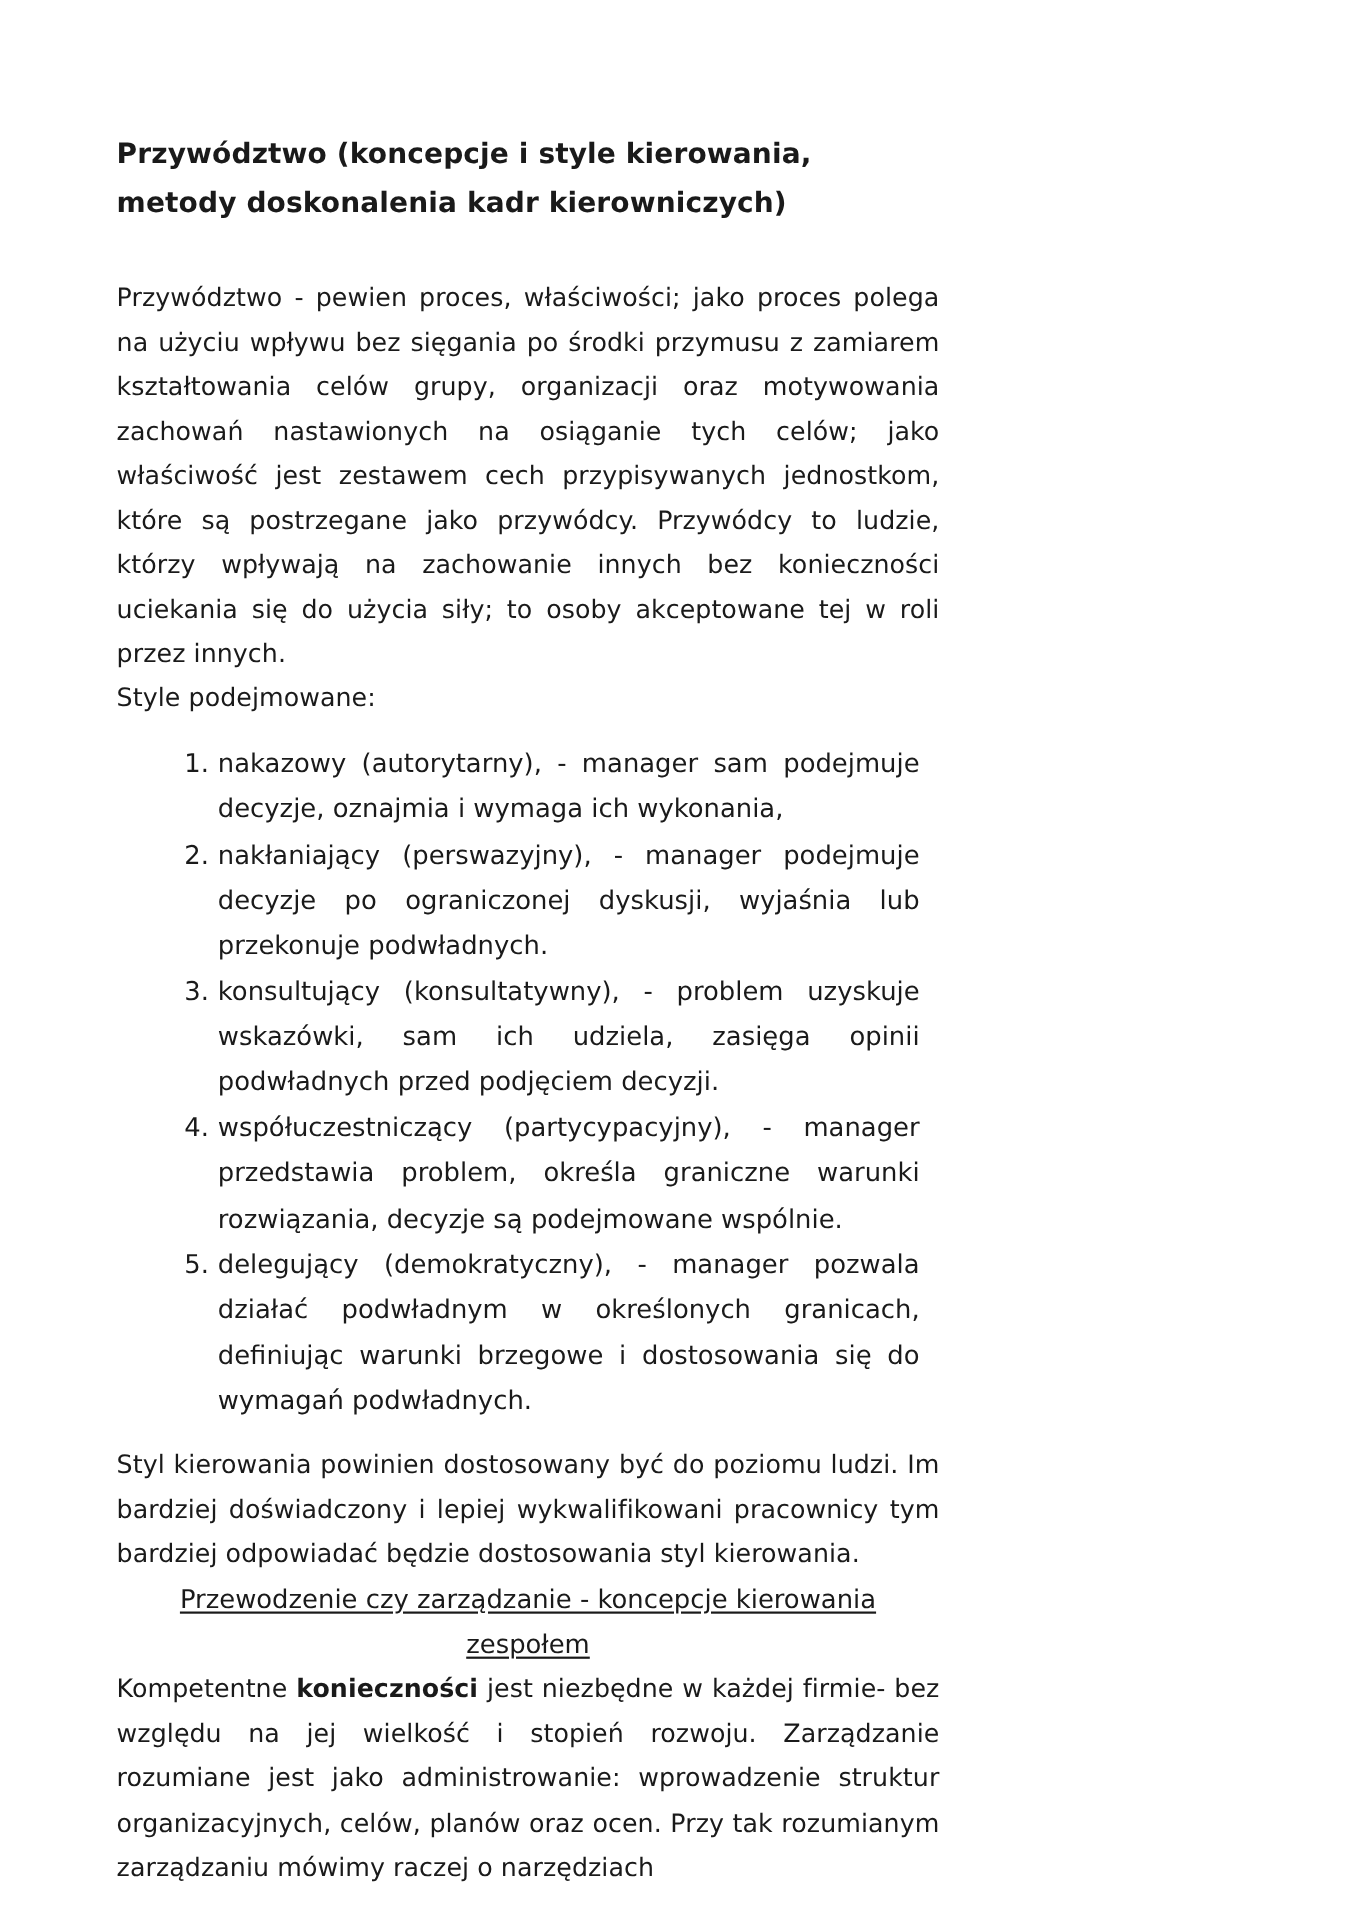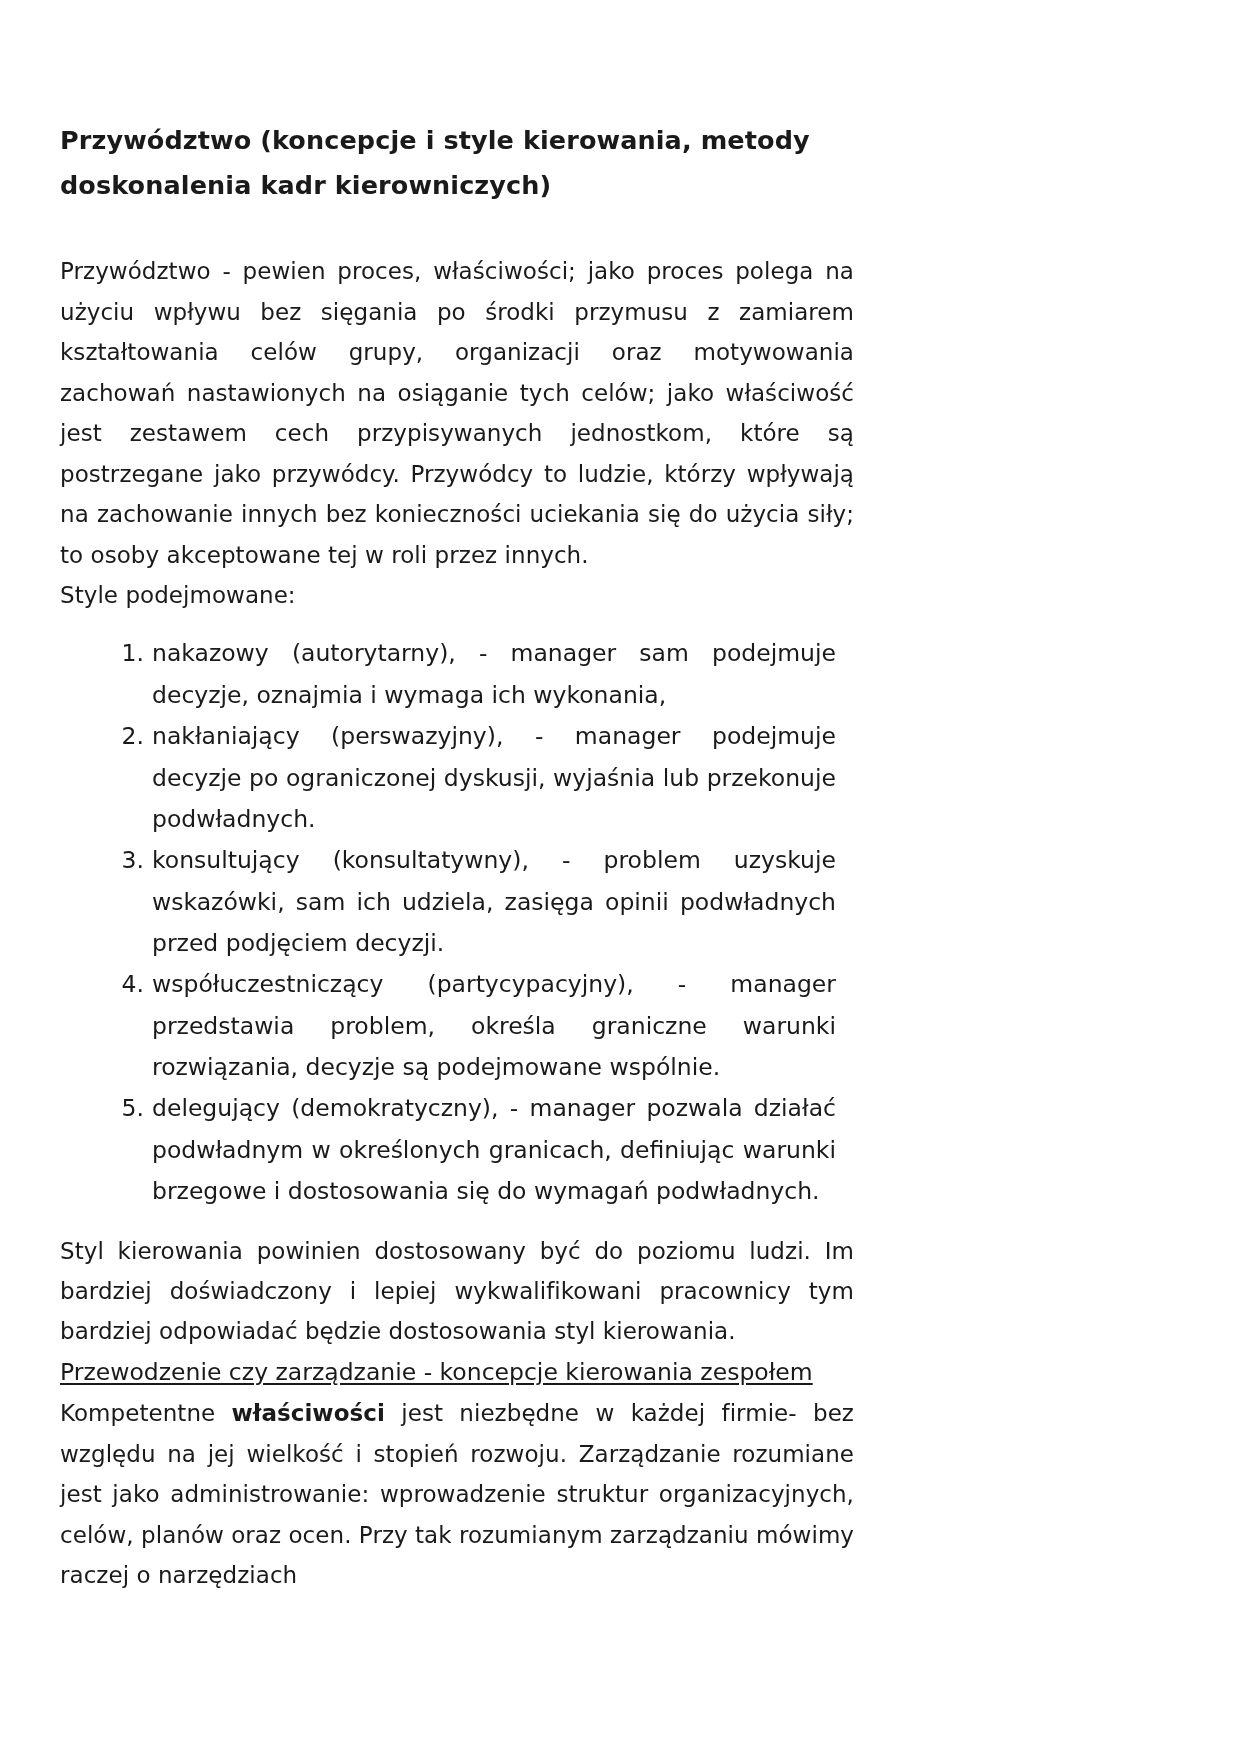--- a/index.html
+++ b/index.html
@@ -11,21 +11,21 @@
     width: 1240px;
     height: 1754px;
     font-family: "DejaVu Sans", sans-serif;
     color: #1a1a1a;
     -webkit-font-smoothing: antialiased;
   }
   .page {
     box-sizing: border-box;
     width: 982px;
     height: 1754px;
-    padding: 118px 128px 0 60px;
+    padding: 118px 128px 0 106px;
     position: relative;
   }
   .doc-title {
     font-size: 25.5px;
     font-weight: bold;
     line-height: 1.75;
     letter-spacing: 0.1px;
     margin: 0 0 44px 0;
     max-width: 860px;
   }
@@ -66,21 +66,21 @@
     line-height: 1.76;
   }
   .underlined {
     text-decoration: underline;
     text-underline-offset: 3px;
   }
   .heading-underline {
     font-size: 23.5px;
     line-height: 1.76;
     margin: 0;
-    text-align: left;
+    text-align: center;
   }
   b, .bold { font-weight: bold; }
 </style>
 </head>
 <body>
 
 <div class="page">
 
   <h1 class="doc-title">Przywództwo (koncepcje i style kierowania, metody doskonalenia kadr kierowniczych)</h1>
 
@@ -96,16 +96,16 @@
     <li>delegujący (demokratyczny), - manager pozwala działać podwładnym w określonych granicach, definiując warunki brzegowe i dostosowania się do wymagań podwładnych.</li>
   </ol>
 
   <p class="body-text">Styl kierowania powinien dostosowany być do poziomu ludzi. Im bardziej doświadczony i lepiej wykwalifikowani pracownicy tym bardziej odpowiadać będzie dostosowania styl kierowania.</p>
 
   <p class="heading-underline">
     <span class="underlined">Przewodzenie czy zarządzanie - koncepcje kierowania zespołem</span>
   </p>
 
   <p class="body-text">
-    <span>Kompetentne </span><b>właściwości</b><span> jest niezbędne w każdej firmie- bez względu na jej wielkość i stopień rozwoju. Zarządzanie rozumiane jest jako administrowanie: wprowadzenie struktur organizacyjnych, celów, planów oraz ocen. Przy tak rozumianym zarządzaniu mówimy raczej o narzędziach</span>
+    <span>Kompetentne </span><b>konieczności</b><span> jest niezbędne w każdej firmie- bez względu na jej wielkość i stopień rozwoju. Zarządzanie rozumiane jest jako administrowanie: wprowadzenie struktur organizacyjnych, celów, planów oraz ocen. Przy tak rozumianym zarządzaniu mówimy raczej o narzędziach</span>
   </p>
 
 </div>
 
 </body></html>

